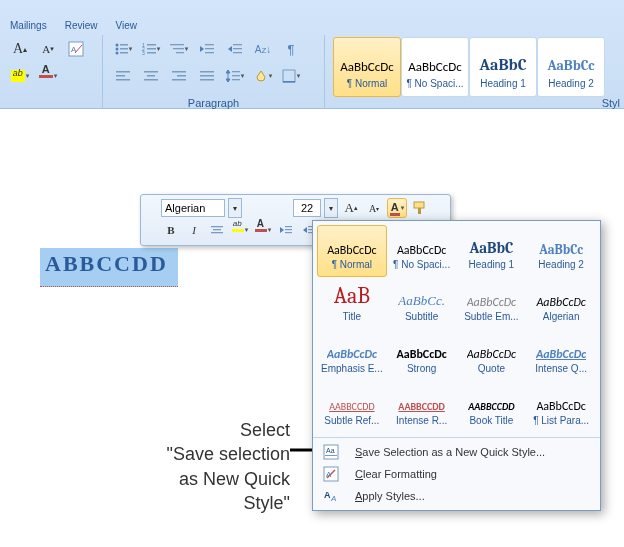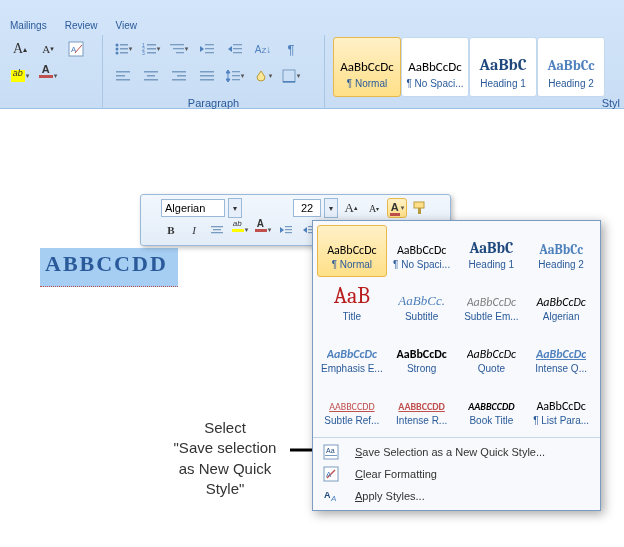--- a/index.html
+++ b/index.html
@@ -159,22 +159,22 @@
   padding: 3px 10px;
   font-size: 11px;
   cursor: pointer;
 }
 .underline-accel { text-decoration: underline; }
 .instruction {
   position: absolute;
   top: 418px;
   left: 160px;
   width: 130px;
-  text-align: center;
-  font-size: 15px;
+  text-align: right;
+  font-size: 18px;
   line-height: 1.35;
 }
 .arrow {
   position: absolute;
   top: 442px;
   left: 290px;
 }
 .dd-caret { font-size:7px; color:#555; margin-left:1px; align-self: center; }
 .highlight-btn {
   background: linear-gradient(#fff0c7, #ffe088);

